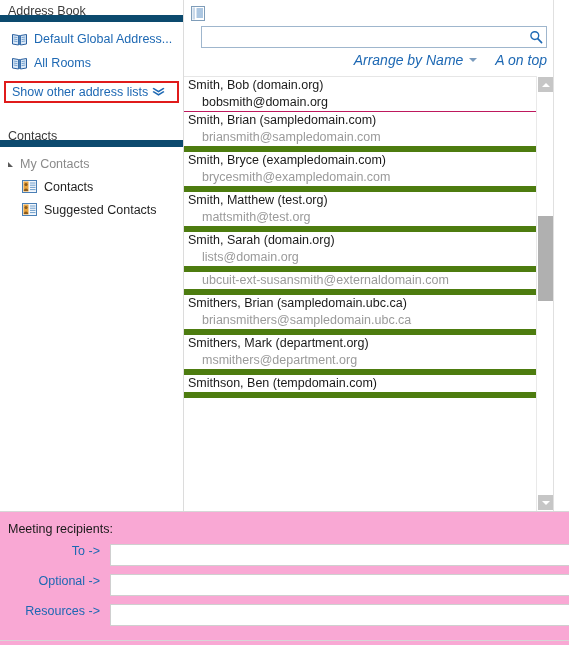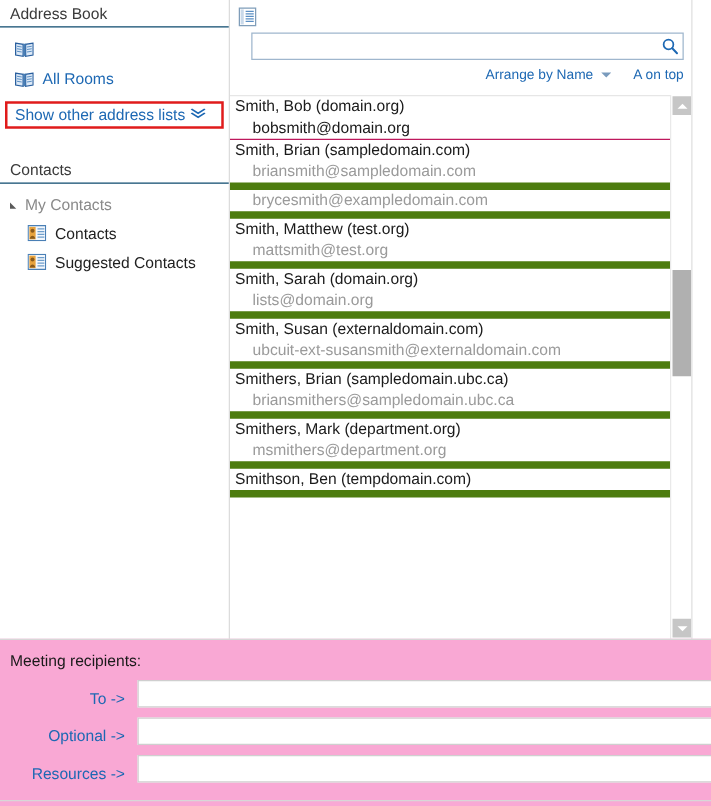--- a/index.html
+++ b/index.html
@@ -35,21 +35,21 @@
     border-right: 1px solid #dcdcdc;
     box-sizing: border-box;
     flex: 0 0 184px;
   }
   .section-header {
     height: 22px;
     line-height: 22px;
     padding-left: 8px;
     font-size: 12.5px;
     color: #3a3a3a;
-    border-bottom: 1px solid #0c4a6e;
+    border-bottom: 7px solid #0c4a6e;
     box-sizing: border-box;
   }
   .ab-list { padding-top: 5px; }
   .ab-item {
     height: 24px;
     display: flex;
     align-items: center;
     padding-left: 12px;
     color: #1d68b3;
     font-size: 12.5px;
@@ -174,23 +174,24 @@
     display: flex;
     justify-content: flex-end;
     align-items: center;
     height: 19px;
     padding-right: 22px;
     margin-top: 2px;
     gap: 4px;
   }
   .arrange-link {
     color: #1d68b3;
-    font-size: 11px;
+    font-size: 14px;
     cursor: pointer;
     white-space: nowrap;
+    font-style: italic;
   }
   .caret-down {
     width: 0; height: 0;
     border-left: 4px solid transparent;
     border-right: 4px solid transparent;
     border-top: 4px solid #7a9bbd;
     margin: 0 4px 0 2px;
   }
   .aontop { margin-left: 10px; }
 
@@ -304,21 +305,21 @@
     border-top: 1px solid #d7d7d7;
     box-sizing: border-box;
   }
   .recip-title {
     padding: 10px 0 0 8px;
     font-size: 12.5px;
     color: #1a1a1a;
   }
   .recip-row {
     display: flex;
-    align-items: flex-end;
+    align-items: flex-start;
     margin-top: 8px;
     padding-right: 0;
   }
   .recip-label {
     width: 110px;
     text-align: right;
     padding-right: 10px;
     color: #1d68b3;
     font-size: 12.5px;
     box-sizing: border-box;
@@ -359,20 +360,21 @@
       <div class="ab-item">
         <span class="book-icon">
           <svg width="15" height="13" viewBox="0 0 15 13">
             <path d="M0.5 1.5 L6.5 2.5 L6.5 12 L0.5 11 Z" fill="#dce9f7" stroke="#2a5f9e" stroke-width="1"></path>
             <path d="M14.5 1.5 L8.5 2.5 L8.5 12 L14.5 11 Z" fill="#dce9f7" stroke="#2a5f9e" stroke-width="1"></path>
             <rect x="6.5" y="2" width="2" height="10" fill="#4a7fb5"></rect>
             <path d="M1.6 4 L5.4 4.6 M1.6 6 L5.4 6.6 M1.6 8 L5.4 8.6" stroke="#5b8fc4" stroke-width="0.8"></path>
             <path d="M9.6 4.6 L13.4 4 M9.6 6.6 L13.4 6 M9.6 8.6 L13.4 8" stroke="#5b8fc4" stroke-width="0.8"></path>
           </svg>
         </span>
+        <span class="lbl">Default Global Address...</span>
       </div>
 
       <div class="ab-item">
         <span class="book-icon">
           <svg width="15" height="13" viewBox="0 0 15 13">
             <path d="M0.5 1.5 L6.5 2.5 L6.5 12 L0.5 11 Z" fill="#dce9f7" stroke="#2a5f9e" stroke-width="1"></path>
             <path d="M14.5 1.5 L8.5 2.5 L8.5 12 L14.5 11 Z" fill="#dce9f7" stroke="#2a5f9e" stroke-width="1"></path>
             <rect x="6.5" y="2" width="2" height="10" fill="#4a7fb5"></rect>
             <path d="M1.6 4 L5.4 4.6 M1.6 6 L5.4 6.6 M1.6 8 L5.4 8.6" stroke="#5b8fc4" stroke-width="0.8"></path>
             <path d="M9.6 4.6 L13.4 4 M9.6 6.6 L13.4 6 M9.6 8.6 L13.4 8" stroke="#5b8fc4" stroke-width="0.8"></path>
@@ -464,32 +466,32 @@
       <div class="list-scroll" id="contact-list">
           <div class="contact-group selected">
             <div class="name">Smith, Bob (domain.org)</div>
             <div class="email">bobsmith@domain.org</div>
           </div>
           <div class="contact-group">
             <div class="name">Smith, Brian (sampledomain.com)</div>
             <div class="email">briansmith@sampledomain.com</div>
           </div>
           <div class="contact-group">
+            <div class="name">Smith, Bryce (exampledomain.com)</div>
             <div class="email">brycesmith@exampledomain.com</div>
           </div>
           <div class="contact-group">
             <div class="name">Smith, Matthew (test.org)</div>
             <div class="email">mattsmith@test.org</div>
           </div>
           <div class="contact-group">
             <div class="name">Smith, Sarah (domain.org)</div>
             <div class="email">lists@domain.org</div>
           </div>
           <div class="contact-group">
-            <div class="name">Smith, Susan (externaldomain.com)</div>
             <div class="email">ubcuit-ext-susansmith@externaldomain.com</div>
           </div>
           <div class="contact-group">
             <div class="name">Smithers, Brian (sampledomain.ubc.ca)</div>
             <div class="email">briansmithers@sampledomain.ubc.ca</div>
           </div>
           <div class="contact-group">
             <div class="name">Smithers, Mark (department.org)</div>
             <div class="email">msmithers@department.org</div>
           </div>

